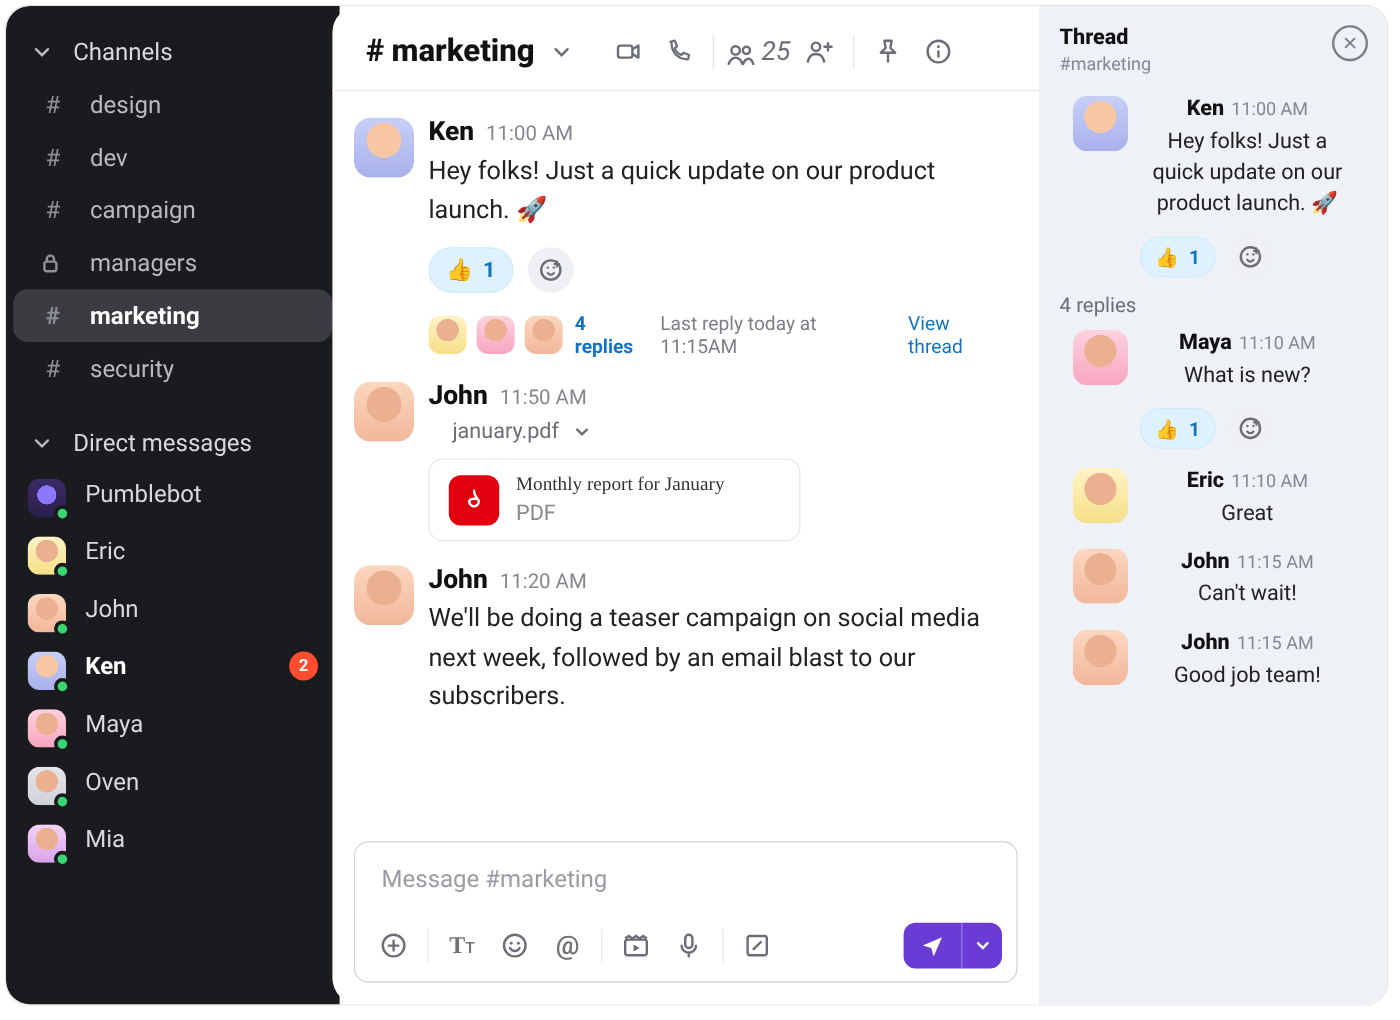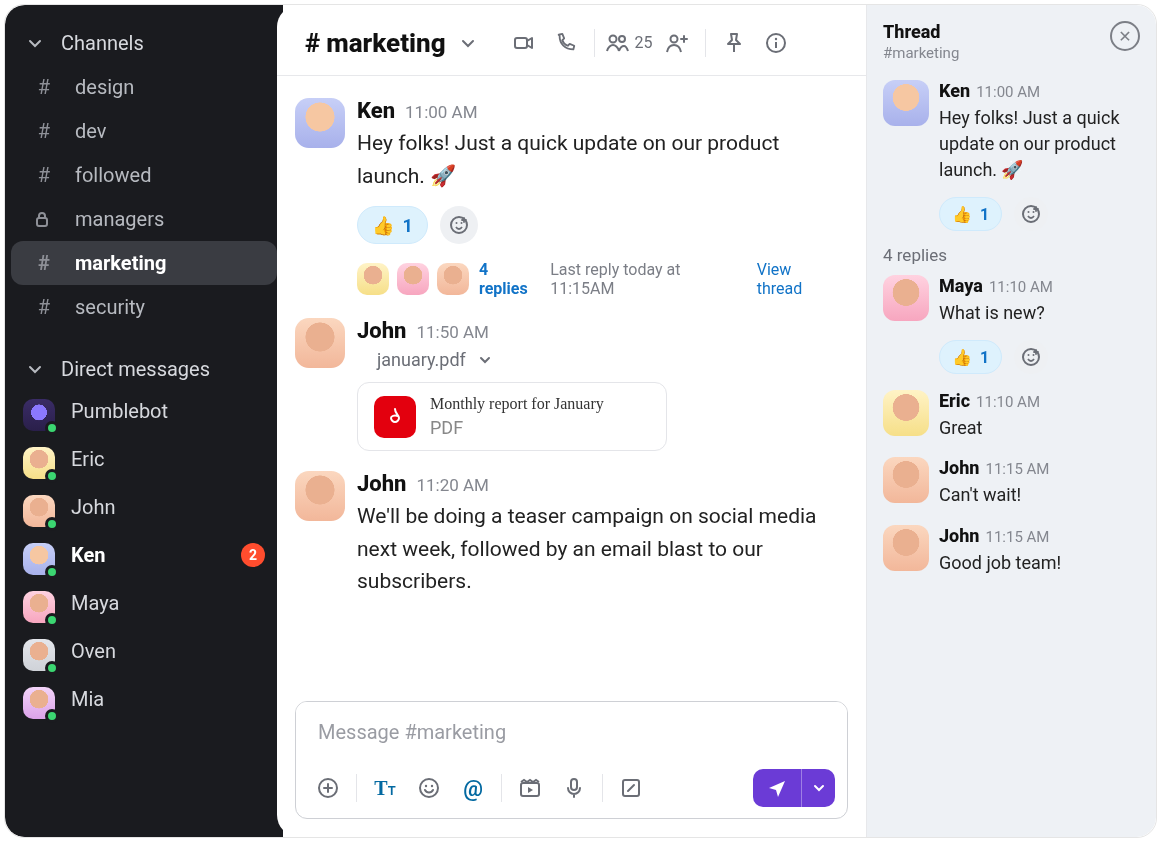--- a/index.html
+++ b/index.html
@@ -17,21 +17,21 @@
   .avatar-wrap { position:relative; width:32px; height:32px;}
   .avatar { width:32px; height:32px; border-radius:10px; display:block;}
   .presence { position:absolute; right:-4px; bottom:-4px; width:14px; height:14px; background:#3bd671; border:3px solid #1a1b1f; border-radius:50%;}
   .badge { margin-left:auto; background:#ff4d2e; color:#fff; border-radius:50%; width:24px; height:24px; display:flex; align-items:center; justify-content:center; font-size:14px; font-weight:700;}
   
   .main { flex:1; display:flex; flex-direction:column; background:#fff; border-top-left-radius:22px; border-bottom-left-radius:22px; margin-left:-6px; min-width:0;}
   .topbar { display:flex; align-items:center; gap:6px; padding:20px 28px 14px 28px; border-bottom:1px solid #e7e8eb;}
   .channel-title { font-size:26px; font-weight:800; color:#111; display:flex; align-items:center; gap:6px;}
   .toolbar-btn { width:36px; height:36px; display:flex; align-items:center; justify-content:center; color:#6b6e76; border-radius:8px; cursor:pointer;}
   .vsep { width:1px; height:28px; background:#e4e5e9; margin:0 4px;}
-  .members { display:flex; align-items:flex-start; gap:4px; color:#6b6e76; font-size:16px;}
+  .members { display:flex; align-items:flex-end; gap:4px; color:#6b6e76; font-size:22px;font-style:italic;}
   
   .messages { flex:1; overflow:auto; padding:12px 18px 8px 10px;}
   .msg { display:flex; gap:12px; padding:10px 8px;}
   .msg-avatar { width:50px; height:50px; border-radius:14px; flex-shrink:0;}
   .msg-head { display:flex; align-items:baseline; gap:10px;}
   .msg-author { font-size:22px; font-weight:800; color:#111;}
   .msg-time { font-size:17px; color:#84878f;}
   .msg-body { font-size:21px; color:#222; line-height:1.55; margin-top:4px;}
   .reactions { display:flex; gap:12px; margin-top:14px;}
   .react-pill { background:#def2fd; border:1px solid #cfeafc; padding:6px 14px; border-radius:20px; font-size:18px; display:flex; align-items:center; gap:8px; cursor:pointer;}
@@ -46,31 +46,31 @@
   .attach-name { color:#6b6e76; font-size:18px; display:flex; align-items:center; gap:12px; margin-top:6px;margin-left:20px;}
   .file-card { margin-top:12px; border:1px solid #e4e5e9; border-radius:12px; padding:12px 16px; display:flex; align-items:center; gap:14px; width:310px;}
   .pdf-icon { width:42px; height:42px; background:#e3000e; border-radius:10px; display:flex; align-items:center; justify-content:center; color:#fff; font-weight:700;}
   .file-title { font-size:16px; color:#333;font-family:Liberation Serif, serif;}
   .file-type { font-size:18px; color:#888; margin-top:4px;}
   
   .composer { margin:8px 18px 18px 18px; border:1px solid #ced0d5; border-radius:12px; overflow:hidden;}
   .composer-input { width:100%; padding:18px 22px; border:none; font-size:20px; color:#333; outline:none;}
   .composer-input::placeholder { color:#9a9ca3;}
   .composer-bar { display:flex; align-items:center; padding:6px 12px 10px 12px; gap:4px;}
-  .cbtn { width:40px; height:40px; display:flex; align-items:center; justify-content:center; color:#0369a1; cursor:pointer; border-radius:8px; font-size:20px;}
+  .cbtn { width:40px; height:40px; display:flex; align-items:center; justify-content:center; color:#737373; cursor:pointer; border-radius:8px; font-size:20px;}
   .send-btn { margin-left:auto; background:#6b3bd6; border-radius:10px; display:flex; overflow:hidden;}
   .send-main { width:48px; height:38px; display:flex; align-items:center; justify-content:center; color:#fff;}
   .send-split { width:34px; height:38px; display:flex; align-items:center; justify-content:center; color:#fff; border-left:1px solid rgba(255,255,255,.35);}
   
   .thread { width:290px; background:#eef1f5; border-left:1px solid #e7e8eb; display:flex; flex-direction:column; flex-shrink:0; border-top-right-radius:20px; border-bottom-right-radius:20px; padding-bottom:12px;}
   .thread-head { padding:16px 16px 10px 16px; display:flex; align-items:flex-start;gap:20px;}
   .thread-title { font-size:18px; font-weight:800; color:#111;}
   .thread-sub { font-size:15px; color:#84878f; margin-top:2px;}
   .thread-close { margin-left:auto; width:30px; height:30px; border:2px solid #7c7f86; border-radius:50%; display:flex; align-items:center; justify-content:center; color:#7c7f86; cursor:pointer; font-size:16px;}
-  .tmsg { display:flex; gap:10px; padding:8px 16px;}
+  .tmsg { display:flex; gap:10px; padding:8px 27px;text-align:center;}
   .t-avatar { width:46px; height:46px; border-radius:12px; flex-shrink:0;}
   .t-author { font-weight:800; font-size:18px; color:#111;}
   .t-time { font-size:15px; color:#84878f; margin-left:6px;}
   .t-body { font-size:18px; color:#222; line-height:1.45; margin-top:4px;}
   .reply-count { font-size:17px; color:#6b6e76; padding:6px 16px 2px 16px;}
   .thread .react-pill { padding:4px 12px; font-size:16px;}
   .thread .react-add {width:34px;height:34px;}
   
   .av-ken   { background: radial-gradient(circle at 50% 38%, #f6c7a2 36%, transparent 37%), linear-gradient(180deg,#c7cff7,#a8b1eb); }
   .av-john  { background: radial-gradient(circle at 50% 38%, #eab090 36%, transparent 37%), linear-gradient(180deg,#fbd7bf,#f2b79a); }
@@ -99,21 +99,21 @@
         <div class="channel-item">
           <span class="hash">#</span>
           <span>design</span>
         </div>
         <div class="channel-item">
           <span class="hash">#</span>
           <span>dev</span>
         </div>
         <div class="channel-item">
           <span class="hash">#</span>
-          <span>followed</span>
+          <span>campaign</span>
         </div>
         <div class="channel-item">
           <span class="lock">
             <svg width="18" height="18" viewBox="0 0 18 18">
               <rect x="4" y="8" width="10" height="8" rx="2" stroke="#8e9097" stroke-width="2" fill="none"></rect>
               <path d="M6 8V6a3 3 0 016 0v2" stroke="#8e9097" stroke-width="2" fill="none"></path>
             </svg>
           </span>
           <span>managers</span>
         </div>

